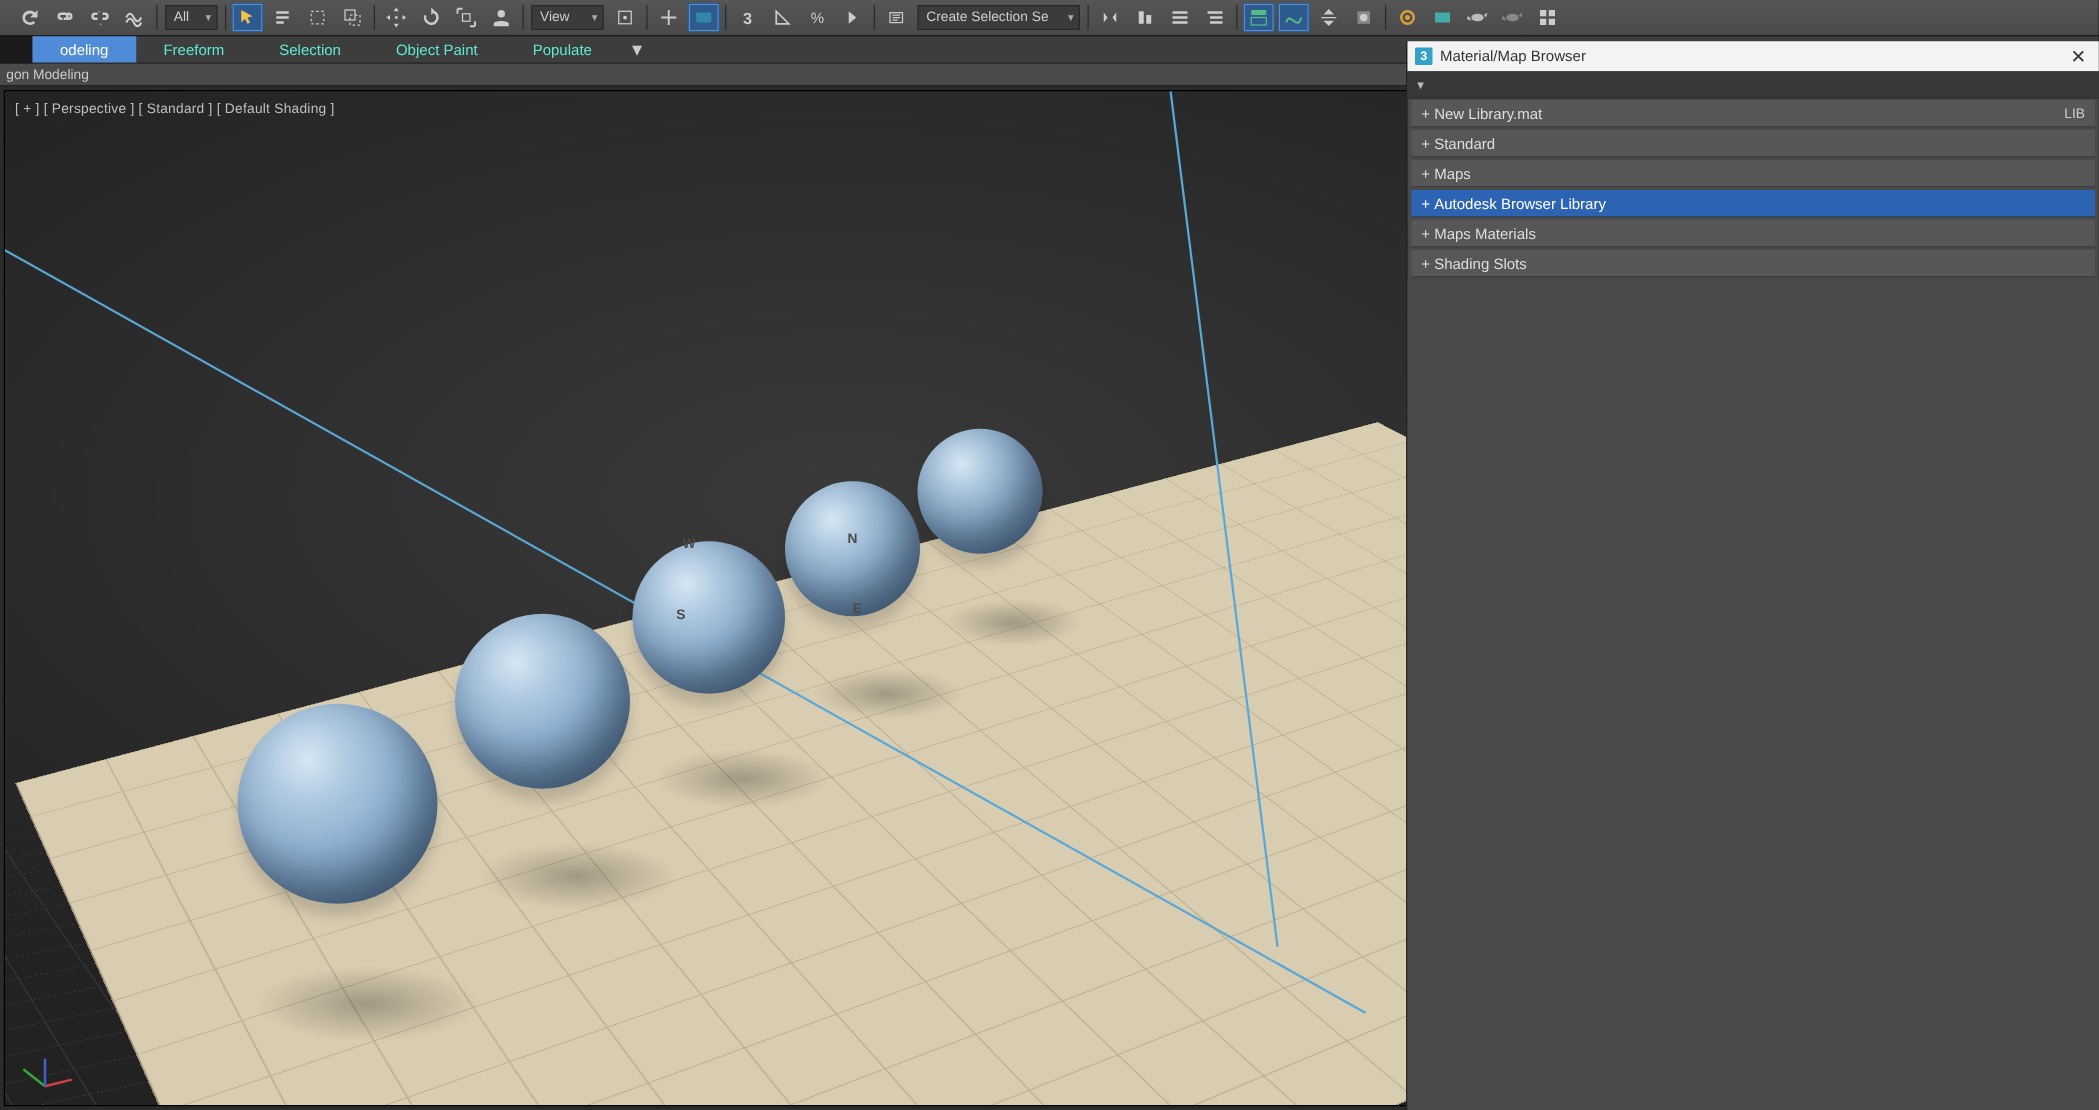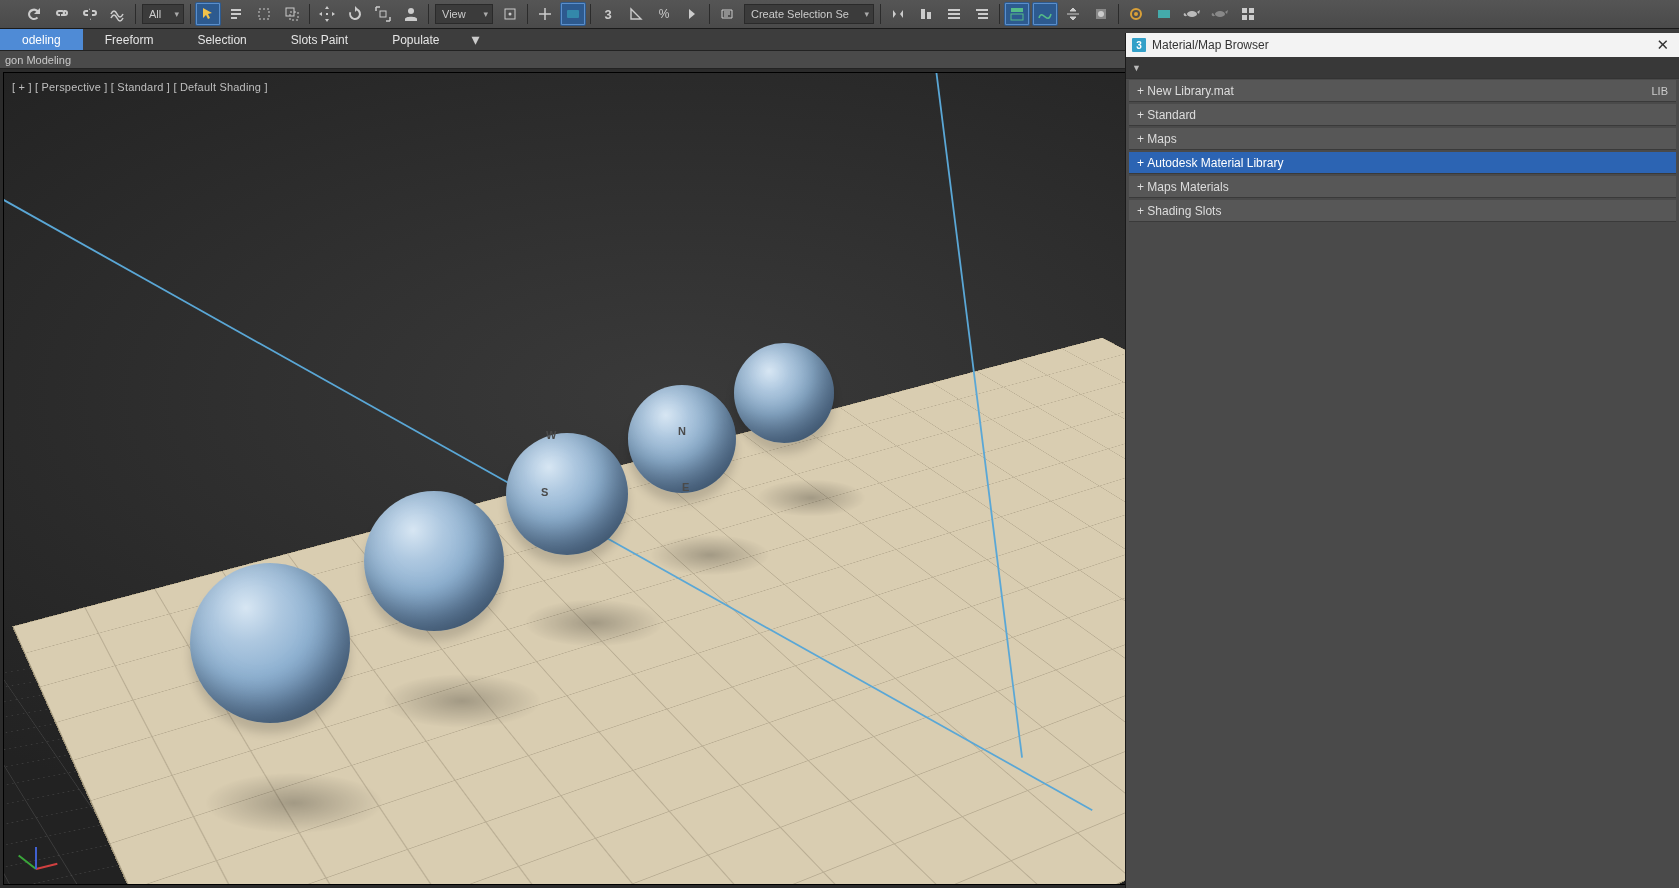--- a/index.html
+++ b/index.html
@@ -1,21 +1,21 @@
 <!DOCTYPE html>
 <html><head>
 <meta charset="utf-8">
 <style>
 * { margin:0; padding:0; box-sizing:border-box; font-family:"Segoe UI",Tahoma,sans-serif; -webkit-user-select:none; user-select:none; }
 html,body { width:1679px; height:888px; background:#1a1a1a; overflow:hidden; }
 
 
 .toolbar {
   height:29px; background:linear-gradient(#555,#4a4a4a);
-  display:flex; align-items:center; padding:0 20px; gap:0;
+  display:flex; align-items:center; padding:0 10px; gap:0;
   border-bottom:1px solid #1a1a1a;
 }
 .tb-btn {
   width:26px; height:24px; display:flex; align-items:center; justify-content:center;
   color:#ddd; font-size:14px; border:1px solid transparent; border-radius:2px;
   cursor:pointer; margin:0 1px;
 }
 .tb-btn svg { display:block; }
 .tb-sep { width:1px; height:20px; background:#2b2b2b; margin:0 3px; }
 .tb-dd {
@@ -23,23 +23,24 @@
   font-size:11px; padding:1px 18px 1px 6px; position:relative; margin:0 3px;
   display:flex; align-items:center; min-width:42px; cursor:pointer;
 }
 .tb-dd::after { content:"▾"; position:absolute; right:4px; font-size:9px; color:#aaa; }
 .tb-btn.active { background:#2d5a8f; box-shadow:inset 0 0 0 1px #5b8fcb; }
 
 
 .ribbon {
   display:flex; height:22px; background:#3d3d3d; border-bottom:1px solid #222;
   align-items:stretch;
+  margin-left:26px;
 }
 .ribbon-tab {
-  padding:0 22px; color:#e5e5e5; font-size:12px; display:flex; align-items:center;
+  padding:0 22px; color:#5eead4; font-size:12px; display:flex; align-items:center;
   cursor:pointer;
 }
 .ribbon-tab.active { background:#4f8bd6; color:#fff; }
 .ribbon-menu { width:28px; display:flex; align-items:center; justify-content:center; color:#ccc; cursor:pointer; }
 
 
 .subribbon {
   height:18px; background:#4a4a4a; color:#c9c9c9; font-size:11px;
   padding-left:5px; display:flex; align-items:center; border-bottom:1px solid #222;
 }
@@ -329,21 +330,21 @@
         <rect x="2" y="9" width="5" height="5" fill="#ccc"></rect>
         <rect x="9" y="9" width="5" height="5" fill="#ccc"></rect>
       </svg>
     </div>
 </div>
 
 <div class="ribbon">
   <div class="ribbon-tab active">odeling</div>
   <div class="ribbon-tab">Freeform</div>
   <div class="ribbon-tab">Selection</div>
-  <div class="ribbon-tab">Slots Paint</div>
+  <div class="ribbon-tab">Object Paint</div>
   <div class="ribbon-tab">Populate</div>
   <div class="ribbon-menu">▾</div>
 </div>
 <div class="subribbon">gon Modeling</div>
 
 <div class="workspace">
   <div class="viewport">
     <div class="biggrid"></div>
     <div class="floor"></div>
 
@@ -388,17 +389,17 @@
   </div>
   <div class="browser-search">
     <span class="tri">▼</span>
   </div>
   <div class="cat">
     +&nbsp;<span>New Library.mat</span>
     <span class="lib">LIB</span>
   </div>
   <div class="cat">+&nbsp;<span>Standard</span></div>
   <div class="cat">+&nbsp;<span>Maps</span></div>
-  <div class="cat sel">+&nbsp;<span>Autodesk Material Library</span></div>
+  <div class="cat sel">+&nbsp;<span>Autodesk Browser Library</span></div>
   <div class="cat">+&nbsp;<span>Maps Materials</span></div>
   <div class="cat">+&nbsp;<span>Shading Slots</span></div>
   <div class="browser-fill"></div>
 </div>
 
 </body></html>

